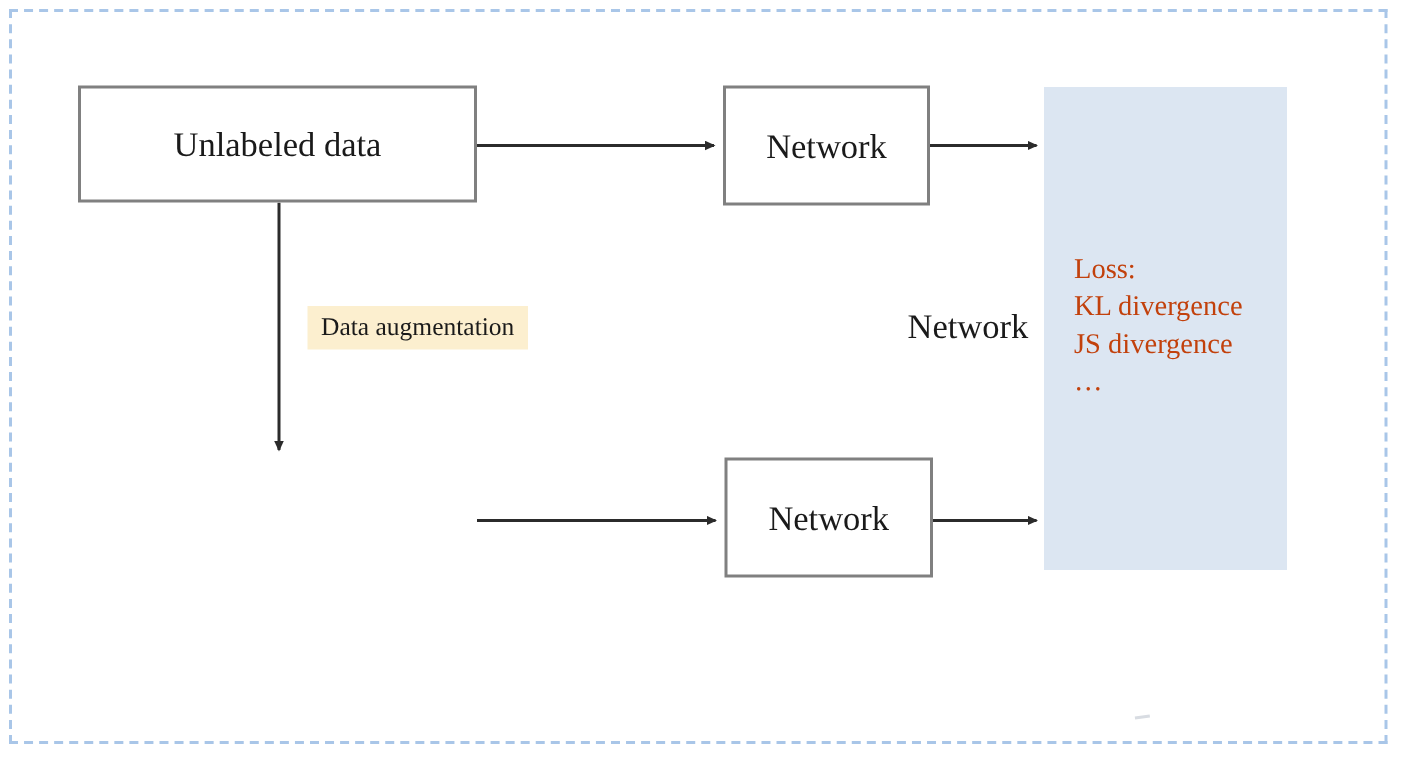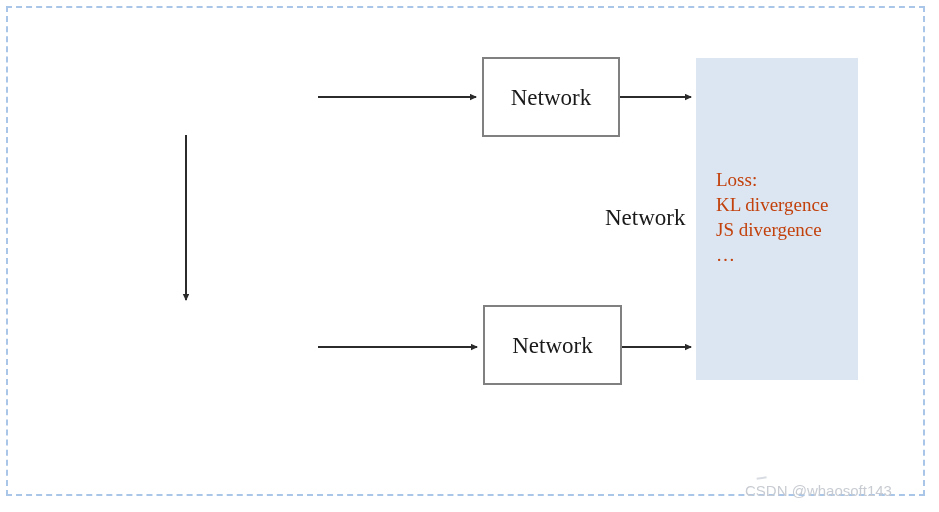--- a/index.html
+++ b/index.html
@@ -134,30 +134,31 @@
         <path d="M0,0 L7,3.2 L0,6.4 z" fill="#2b2b2b"></path>
       </marker>
     </defs>
     <line x1="318" y1="97" x2="476" y2="97" stroke="#2b2b2b" stroke-width="2" marker-end="url(#arrowhead)"></line>
     <line x1="186" y1="135" x2="186" y2="300" stroke="#2b2b2b" stroke-width="2" marker-end="url(#arrowhead)"></line>
     <line x1="620" y1="97" x2="691" y2="97" stroke="#2b2b2b" stroke-width="2" marker-end="url(#arrowhead)"></line>
     <line x1="318" y1="347" x2="477" y2="347" stroke="#2b2b2b" stroke-width="2" marker-end="url(#arrowhead)"></line>
     <line x1="622" y1="347" x2="691" y2="347" stroke="#2b2b2b" stroke-width="2" marker-end="url(#arrowhead)"></line>
   </svg>
 
+  <div class="proc-box" id="box-unlabeled">Unlabeled data</div>
 
   <div class="proc-box" id="box-network-top">Network</div>
 
 
   <div class="proc-box" id="box-network-bottom">Network</div>
 
+  <div id="aug-label">Data augmentation</div>
 
   <div id="output-label">Network</div>
 
   <div id="loss-text">Loss:
 KL divergence
 JS divergence
 …</div>
 
   <div id="watermark-tick"></div>
-  <div id="watermark">CSDN @whaosoft143</div>
 
 </div>
 
 </body></html>

